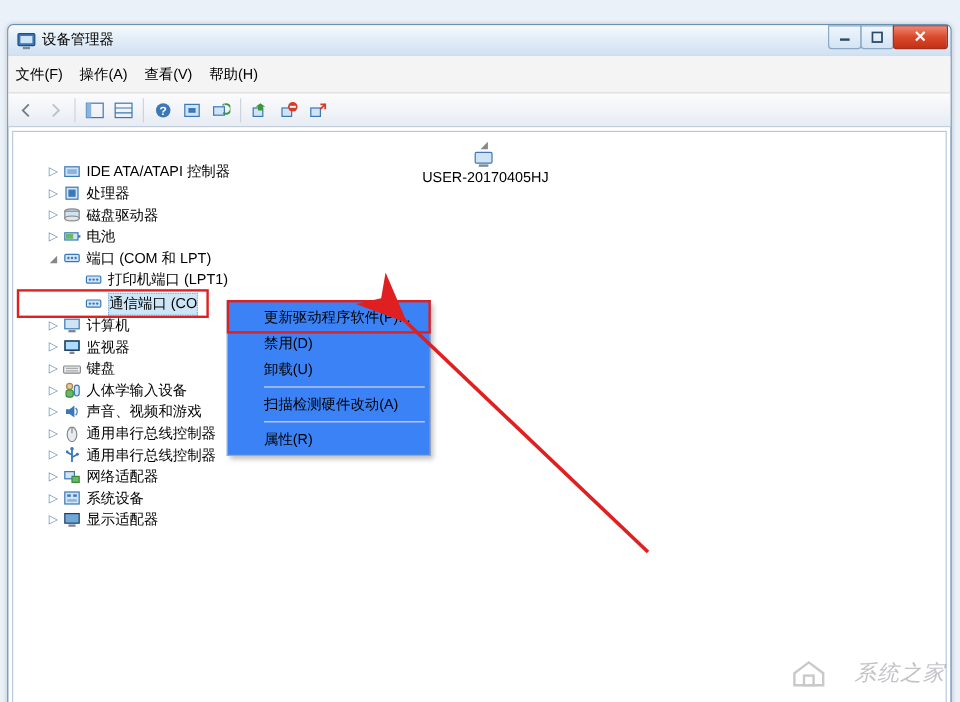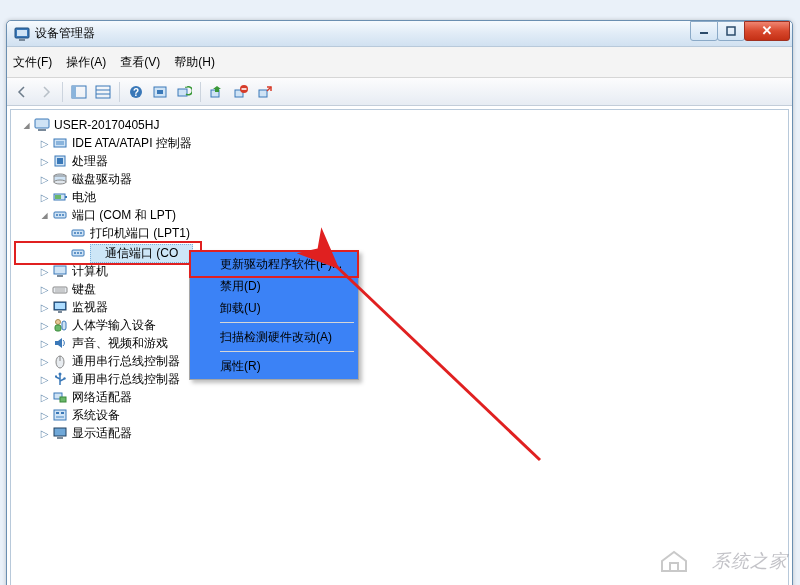--- a/index.html
+++ b/index.html
@@ -22,24 +22,24 @@
   .tsep { width:1px; height:20px; background:#ccd4de; margin:0 3px;}
   
   .content { flex:1; display:flex; flex-direction:column; border:1px solid #b8c9da; margin:3px; background:#fff; }
   .tree { flex:1; overflow:auto; padding:6px 0 0 6px; font-size:12px; color:#000; position:relative;}
   .node { display:flex; align-items:center; height:18px; white-space:nowrap; }
   .exp { width:11px; height:11px; margin-right:2px; display:flex; align-items:center; justify-content:center; color:#6b8fb1; font-size:10px; cursor:pointer;}
   .exp::before { content:"▷"; }
   .exp.open::before { content:"◢"; color:#888; font-size:8px;}
   .exp.none::before { content:""; }
   .nicon { width:16px; height:16px; margin-right:4px; display:flex; align-items:center; justify-content:center;}
-  .indent-0 { padding-left: 4px; }
+  .indent-0 { padding-left: 4px; flex-direction: column; }
   .indent-1 { padding-left: 22px; }
   .indent-2 { padding-left: 40px; }
-  .selected { background:#cde6f7; border:1px dotted #7bb0dc; padding:0 14px;}
+  .selected { background:#cde6f7; border:1px dotted #7bb0dc; padding:0 0;}
   .redbox { outline:2px solid #e02020; outline-offset:1px; }
   
   .context-menu { position:absolute; background:#3b82f6; border:1px solid #a6a6a6; box-shadow:3px 3px 4px rgba(0,0,0,.25); font-size:12px; padding:2px; width:170px;}
   .cm-item { height:22px; display:flex; align-items:center; padding-left:28px; position:relative;}
   .cm-sep { height:1px; background:#d6d6d6; margin:3px 2px 3px 28px;}
   
   .statusbar { height:20px; border-top:1px solid #d0d7df; background:#f4f7fb; font-size:12px; display:flex; align-items:center; padding-left:6px; color:#333;}
   
   .arrow-svg { position:absolute; left:0; top:0; pointer-events:none; z-index:50;}
   
@@ -250,37 +250,37 @@
                 <rect x="2" y="3" width="12" height="8" fill="#cfe3f5" stroke="#3a78b8"></rect>
                 <rect x="5" y="12" width="6" height="2" fill="#7a8a9a"></rect>
               </svg>
             </span>
             <span>计算机</span>
           </div>
           <div class="node indent-1">
             <span class="exp"></span>
             <span class="nicon">
               <svg viewBox="0 0 16 16">
+                <rect x="2" y="3" width="12" height="8" fill="#3a78b8" stroke="#204060"></rect>
+                <rect x="3" y="4" width="10" height="6" fill="#aeddff"></rect>
+                <rect x="6" y="12" width="4" height="2" fill="#7a8a9a"></rect>
+              </svg>
+            </span>
+            <span>监视器</span>
+          </div>
+          <div class="node indent-1">
+            <span class="exp"></span>
+            <span class="nicon">
+              <svg viewBox="0 0 16 16">
                 <rect x="1" y="6" width="14" height="6" rx="1" fill="#e8ecf0" stroke="#888"></rect>
                 <line x1="3" y1="8" x2="13" y2="8" stroke="#aaa"></line>
                 <line x1="3" y1="10" x2="13" y2="10" stroke="#aaa"></line>
               </svg>
             </span>
             <span>键盘</span>
-          </div>
-          <div class="node indent-1">
-            <span class="exp"></span>
-            <span class="nicon">
-              <svg viewBox="0 0 16 16">
-                <rect x="2" y="3" width="12" height="8" fill="#3a78b8" stroke="#204060"></rect>
-                <rect x="3" y="4" width="10" height="6" fill="#aeddff"></rect>
-                <rect x="6" y="12" width="4" height="2" fill="#7a8a9a"></rect>
-              </svg>
-            </span>
-            <span>监视器</span>
           </div>
           <div class="node indent-1">
             <span class="exp"></span>
             <span class="nicon">
               <svg viewBox="0 0 16 16">
                 <circle cx="6" cy="5" r="2.5" fill="#e8c89a" stroke="#a8874a"></circle>
                 <rect x="3" y="8" width="6" height="6" rx="2" fill="#6ab76a" stroke="#3a8a3a"></rect>
                 <rect x="10" y="4" width="4" height="9" rx="2" fill="#cfe3f5" stroke="#3a78b8"></rect>
               </svg>
             </span>

